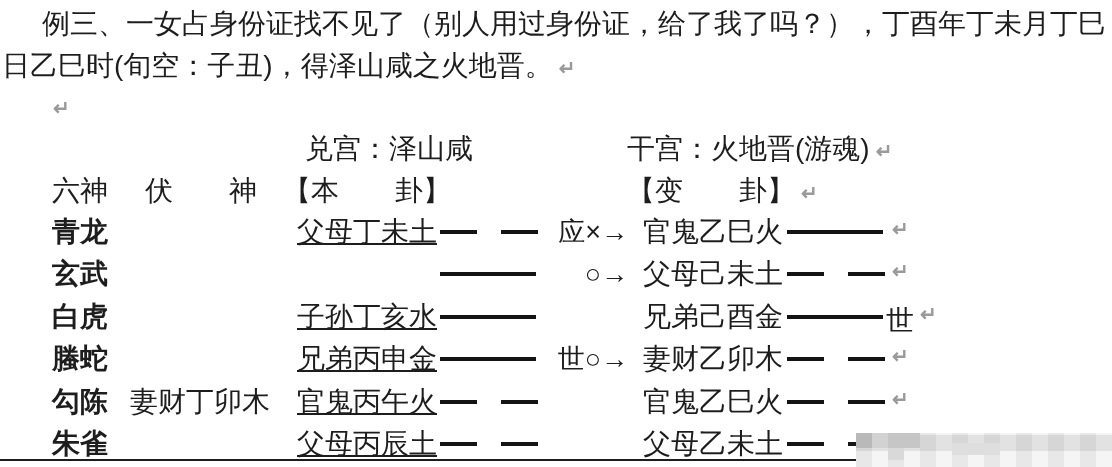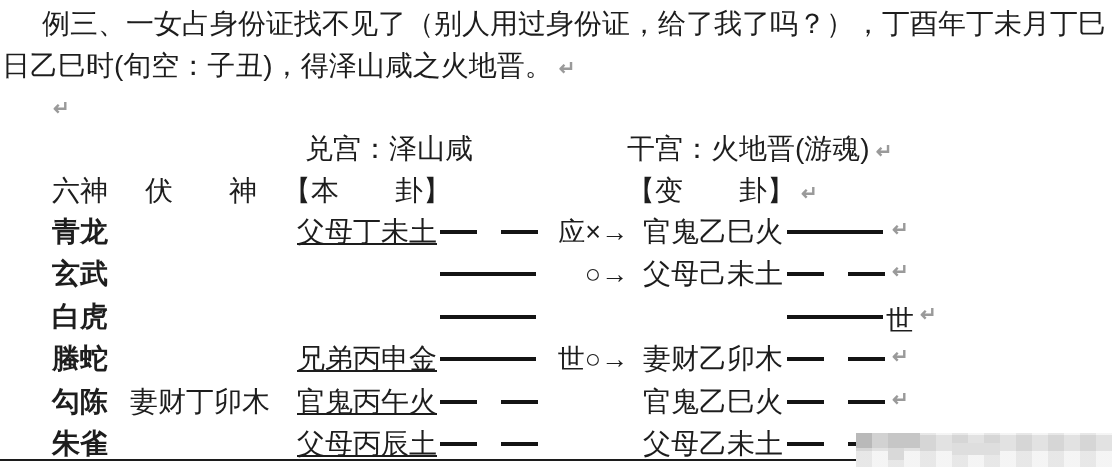--- a/index.html
+++ b/index.html
@@ -78,22 +78,24 @@
   <span class="cell vtext">父母己未土</span>
   <div class="yao bian yin"></div>
   <span class="bafter">
       <span></span>
       <span class="pilcrow">↵</span>
     </span>
 </div>
 
 <div class="row" style="top:302px">
   <span class="cell sixgod">白虎</span>
+  <span class="cell btext">子孙丁亥水</span>
   <div class="yao ben yang"></div>
   <span class="cell bmarker"></span>
+  <span class="cell vtext">兄弟己酉金</span>
   <div class="yao bian yang"></div>
   <span class="bafter">
       <span>世</span>
       <span class="pilcrow">↵</span>
     </span>
 </div>
 
 <div class="row" style="top:344px">
   <span class="cell sixgod">螣蛇</span>
   <span class="cell btext">兄弟丙申金</span>

